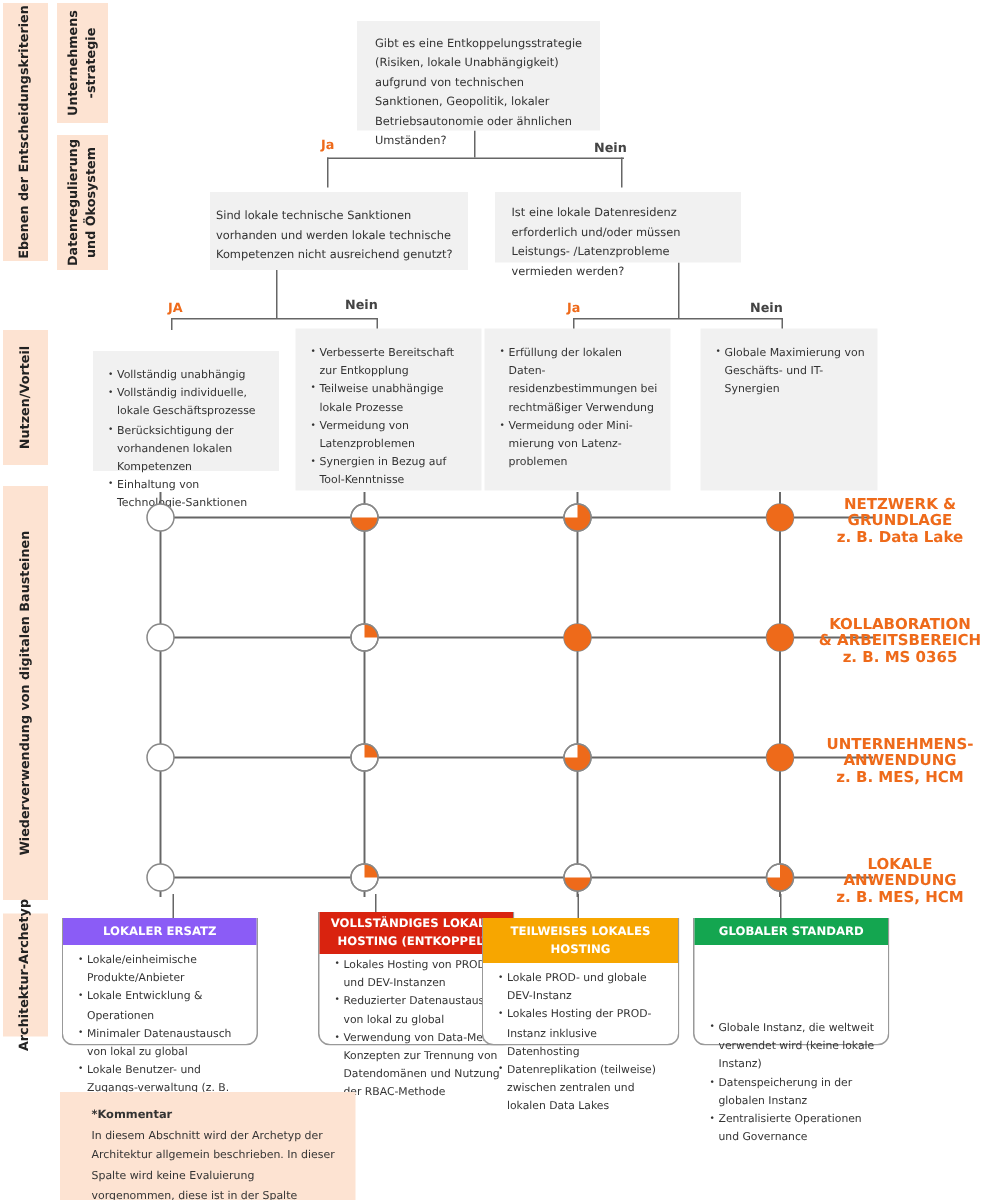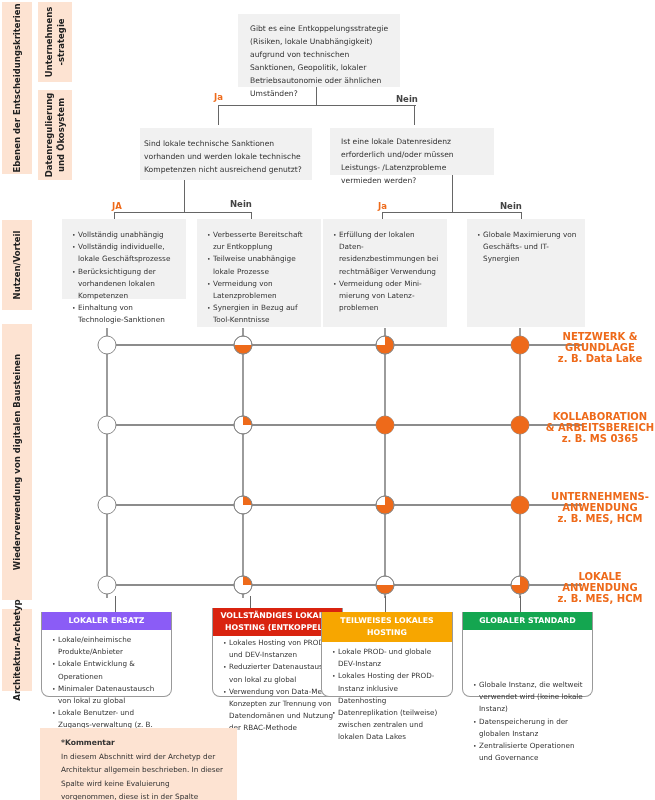--- a/index.html
+++ b/index.html
@@ -69,21 +69,21 @@
   <span>Ist eine lokale Datenresidenz erforderlich und/oder müssen Leistungs- /Latenzprobleme vermieden werden?</span>
 </div>
 
 <div class="lbl-ja" style="left:214px;top:92px;">Ja</div>
 <div class="lbl-nein" style="left:396px;top:94px;">Nein</div>
 <div class="lbl-ja" style="left:112px;top:201px;">JA</div>
 <div class="lbl-nein" style="left:230px;top:199px;">Nein</div>
 <div class="lbl-ja" style="left:378px;top:201px;">Ja</div>
 <div class="lbl-nein" style="left:500px;top:201px;">Nein</div>
 
-<div class="ben" style="left:62px;top:219px;width:124px;height:80px;">
+<div class="ben" style="left:62px;top:234px;width:124px;height:80px;">
   <ul>
       <li>Vollständig unabhängig</li>
       <li>Vollständig individuelle, lokale Geschäftsprozesse</li>
       <li>Berücksichtigung der vorhandenen lokalen Kompetenzen</li>
       <li>Einhaltung von Technologie-Sanktionen</li>
     </ul>
 </div>
 <div class="ben" style="left:197px;top:219px;width:124px;height:108px;">
   <ul>
       <li>Verbesserte Bereitschaft zur Entkopplung</li>

